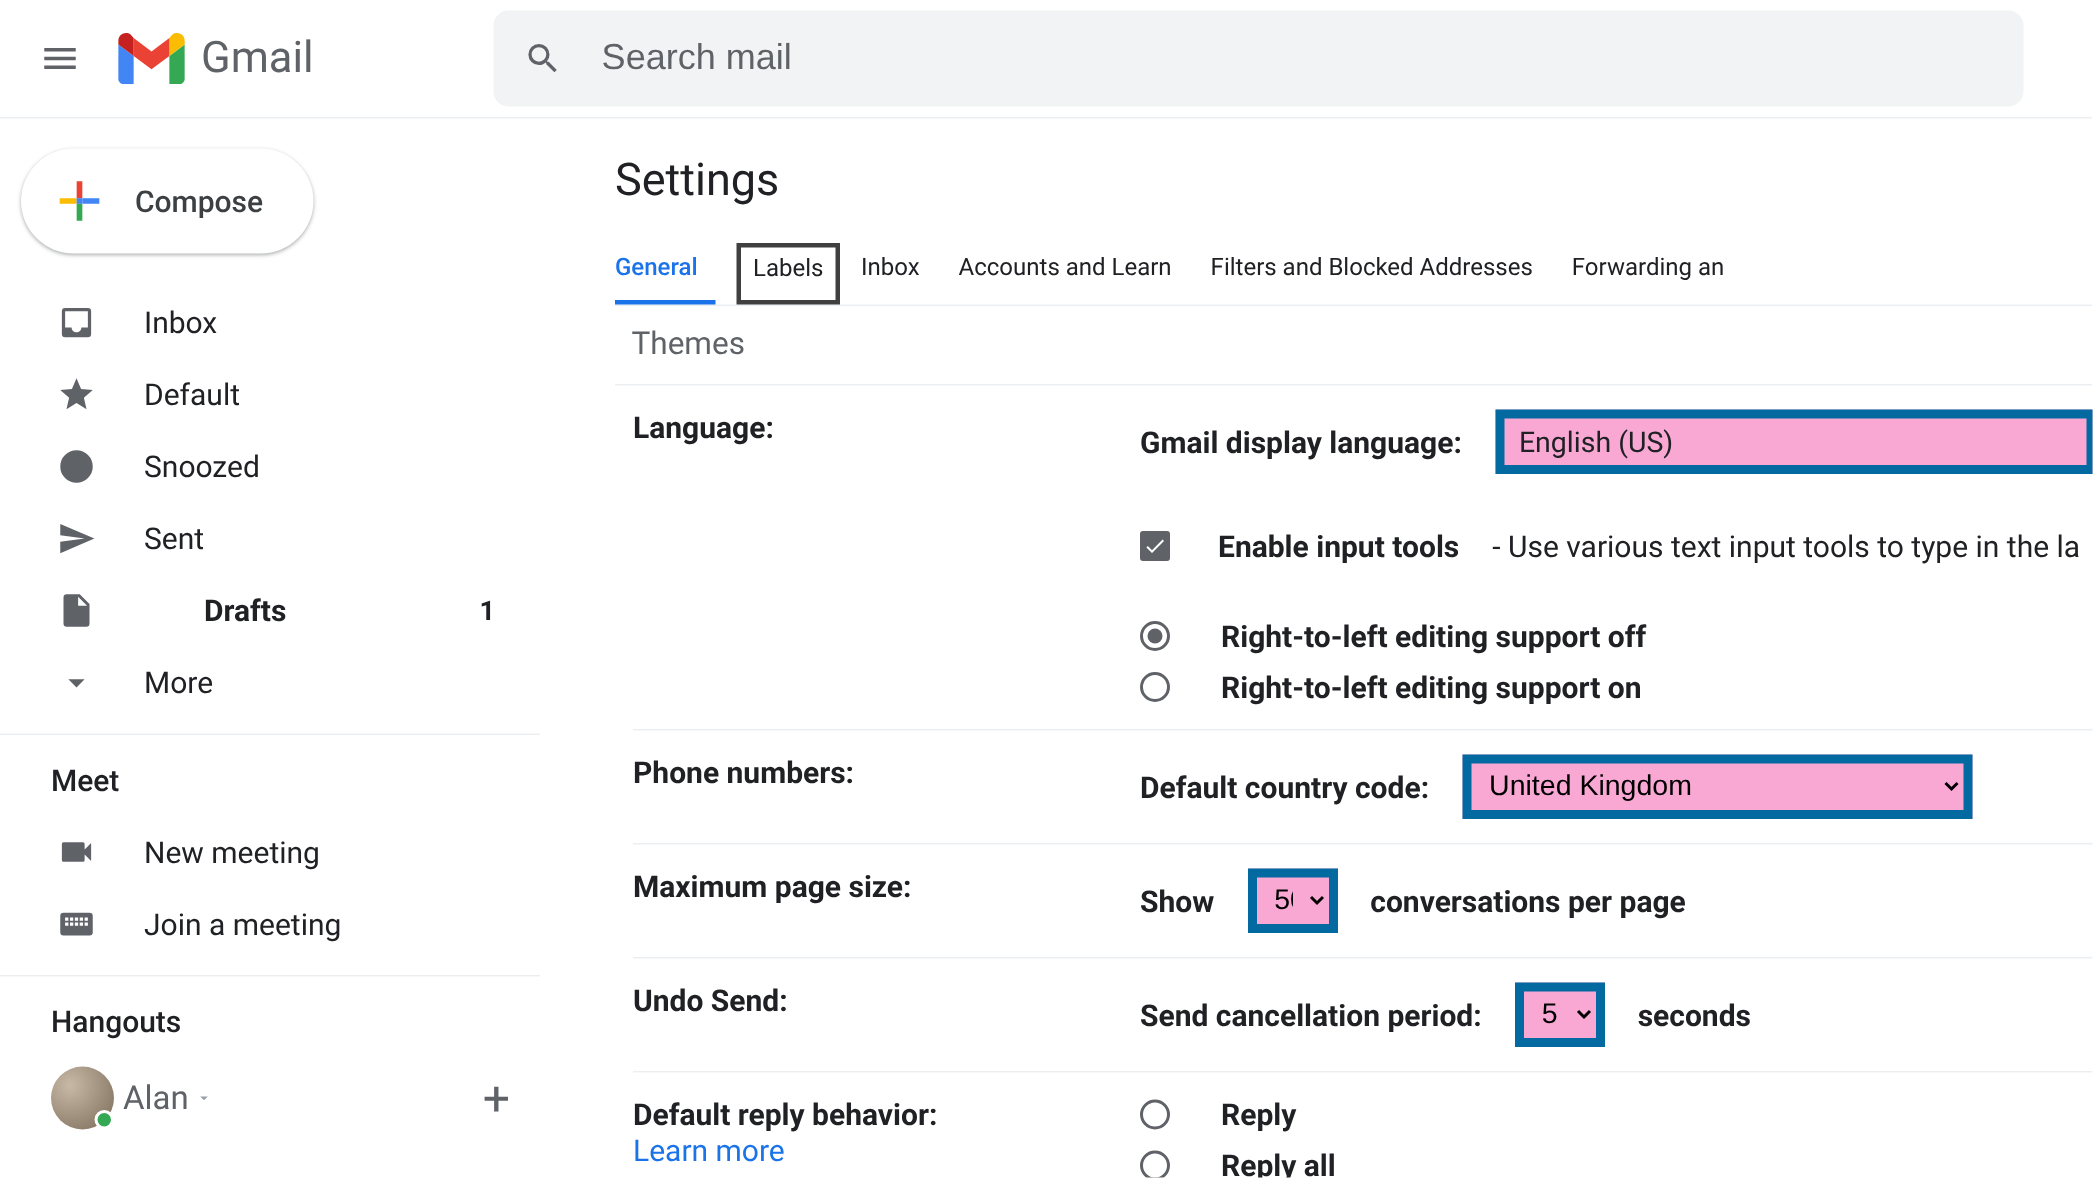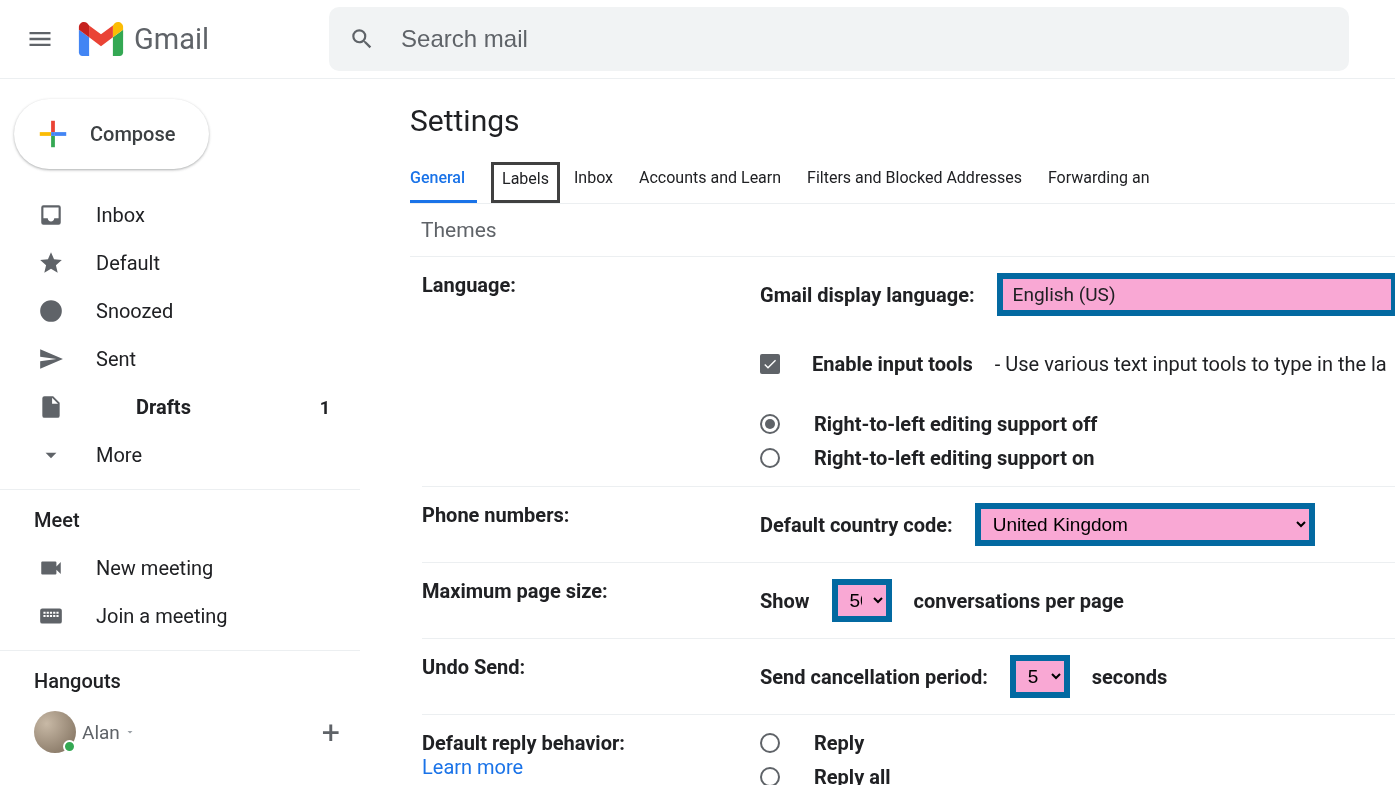--- a/index.html
+++ b/index.html
@@ -108,21 +108,21 @@
 
   .hangouts-row {
     display:flex; align-items:center; padding: 6px 20px 6px 34px;
   }
   .avatar {
     width: 42px; height:42px; border-radius:50%;
     background: radial-gradient(circle at 30% 30%, #c8b9a6, #7a6a58);
     position: relative; margin-right: 6px;
   }
   .presence-dot { position:absolute; bottom:0; right:0; width:13px; height:13px; background:#34a853; border-radius:50%; border:2px solid #fff; }
-  .hangouts-name { font-size:19px; color:#5f6368; }
+  .hangouts-name { font-size:22px; color:#5f6368; }
   .hangouts-caret { margin-left:4px; }
   .hangouts-plus { margin-left:auto; font-size:32px; color:#5f6368; cursor:pointer; }
 
   
   .main {
     flex: 1;
     padding: 18px 0 0 50px;
   }
   .page-title {
     font-size: 30px;

